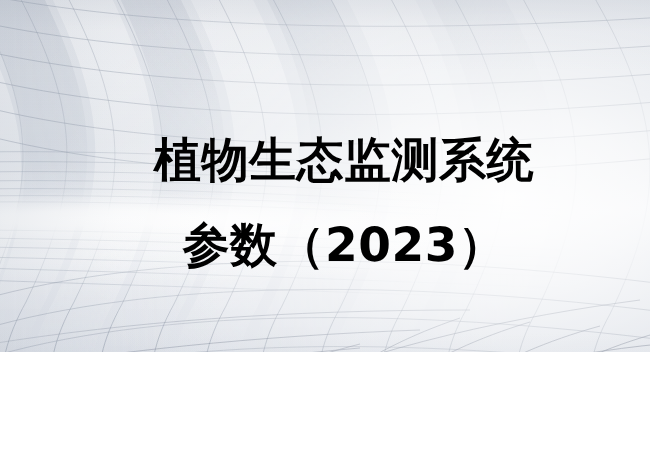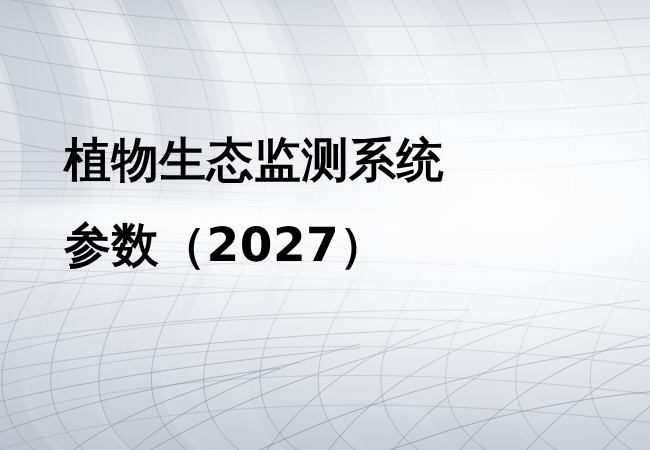--- a/index.html
+++ b/index.html
@@ -10,24 +10,25 @@
   }
   body {
     width: 650px;
     height: 450px;
     overflow: hidden;
   }
 
   #slide {
     position: relative;
     width: 650px;
-    height: 450px;
+    height: 352px;
     overflow: hidden;
     background: #d7dbe2;
     font-family: "DejaVu Sans", "Liberation Sans", sans-serif;
+    text-align: center;
   }
 
   
   .bg-layer {
     position: absolute;
     top: 0; left: 0;
     width: 650px;
     height: 450px;
     pointer-events: none;
   }
@@ -268,16 +269,16 @@
     </g>
   </svg>
 
   <div class="bg-layer" id="bg-glow-right"></div>
   <div class="bg-layer" id="bg-sweep"></div>
   <div class="bg-layer" id="bg-shade"></div>
   <div class="bg-layer" id="bg-topshade"></div>
 
   <div id="title-block">
     <span class="title-line">植物生态监测系统</span>
-    <span class="title-line">参数（2027）</span>
+    <span class="title-line">参数（2023）</span>
   </div>
 
 </div>
 
 </body></html>

